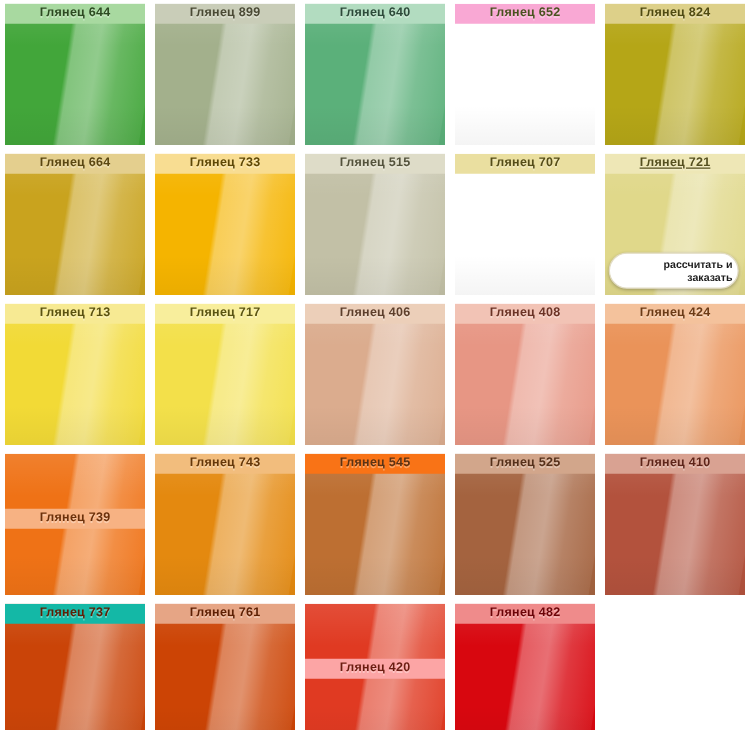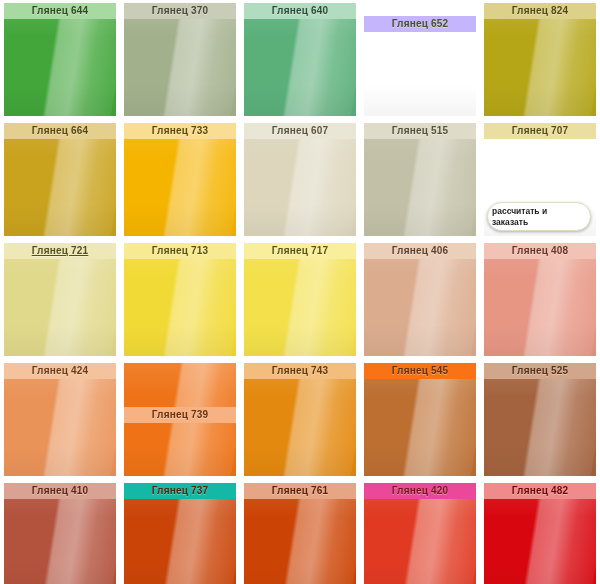--- a/index.html
+++ b/index.html
@@ -109,21 +109,21 @@
     left: 487px;
     top: 202px;
     width: 104px;
     height: 29px;
     border-radius: 15px;
     background: #ffffff;
     border: 1px solid #e2dcc4;
     box-shadow: 0 1px 3px rgba(0,0,0,0.28);
     display: flex;
     flex-direction: column;
-    align-items: flex-start;
+    align-items: flex-end;
     justify-content: center;
     cursor: pointer;
     padding: 0 4px;
   }
   #order-pill .pill-line {
     font-size: 8.5px;
     font-weight: bold;
     line-height: 11px;
     color: #1d1d1d;
     text-align: center;
@@ -140,37 +140,37 @@
         <div class="swatch-gloss"></div>
         <div class="swatch-sheen"></div>
         <div class="swatch-label" style="background: rgb(168, 217, 160); color: rgb(45, 74, 34);">Глянец 644</div>
       </div>
     </div>
     <div class="swatch">
       <div class="swatch-inner">
         <div class="swatch-fill" style="background: rgb(163, 176, 140);"></div>
         <div class="swatch-gloss"></div>
         <div class="swatch-sheen"></div>
-        <div class="swatch-label" style="background: rgb(201, 205, 184); color: rgb(74, 74, 53);">Глянец 370</div>
+        <div class="swatch-label" style="background: rgb(201, 205, 184); color: rgb(74, 74, 53);">Глянец 899</div>
       </div>
     </div>
     <div class="swatch">
       <div class="swatch-inner">
         <div class="swatch-fill" style="background: rgb(91, 176, 122);"></div>
         <div class="swatch-gloss"></div>
         <div class="swatch-sheen"></div>
         <div class="swatch-label" style="background: rgb(178, 220, 192); color: rgb(45, 74, 58);">Глянец 640</div>
       </div>
     </div>
     <div class="swatch">
       <div class="swatch-inner">
         <div class="swatch-fill"></div>
         <div class="swatch-gloss"></div>
         <div class="swatch-sheen"></div>
-        <div class="swatch-label" style="background: #c4b5fd; color: rgb(74, 82, 32); margin-top: 13px;">Глянец 652</div>
+        <div class="swatch-label" style="background: #f9a8d4; color: rgb(74, 82, 32);">Глянец 652</div>
       </div>
     </div>
     <div class="swatch">
       <div class="swatch-inner">
         <div class="swatch-fill" style="background: rgb(181, 166, 23);"></div>
         <div class="swatch-gloss"></div>
         <div class="swatch-sheen"></div>
         <div class="swatch-label" style="background: rgb(221, 208, 137); color: rgb(79, 74, 18);">Глянец 824</div>
       </div>
     </div>
@@ -185,28 +185,20 @@
     <div class="swatch">
       <div class="swatch-inner">
         <div class="swatch-fill" style="background: rgb(245, 180, 0);"></div>
         <div class="swatch-gloss"></div>
         <div class="swatch-sheen"></div>
         <div class="swatch-label" style="background: rgb(248, 221, 146); color: rgb(94, 72, 6);">Глянец 733</div>
       </div>
     </div>
     <div class="swatch">
       <div class="swatch-inner">
-        <div class="swatch-fill" style="background: rgb(221, 214, 189);"></div>
-        <div class="swatch-gloss"></div>
-        <div class="swatch-sheen"></div>
-        <div class="swatch-label" style="background: rgb(234, 230, 214); color: rgb(90, 84, 64);">Глянец 607</div>
-      </div>
-    </div>
-    <div class="swatch">
-      <div class="swatch-inner">
         <div class="swatch-fill" style="background: rgb(194, 192, 166);"></div>
         <div class="swatch-gloss"></div>
         <div class="swatch-sheen"></div>
         <div class="swatch-label" style="background: rgb(222, 220, 200); color: rgb(83, 82, 60);">Глянец 515</div>
       </div>
     </div>
     <div class="swatch">
       <div class="swatch-inner">
         <div class="swatch-fill"></div>
         <div class="swatch-gloss"></div>
@@ -316,21 +308,21 @@
         <div class="swatch-gloss"></div>
         <div class="swatch-sheen"></div>
         <div class="swatch-label" style="background: rgb(230, 165, 133); color: rgb(94, 32, 4);">Глянец 761</div>
       </div>
     </div>
     <div class="swatch">
       <div class="swatch-inner">
         <div class="swatch-fill" style="background: rgb(224, 58, 34);"></div>
         <div class="swatch-gloss"></div>
         <div class="swatch-sheen"></div>
-        <div class="swatch-label" style="background: #ec4899; color: rgb(107, 28, 16);">Глянец 420</div>
+        <div class="swatch-label" style="background: #fca5a5; color: rgb(107, 28, 16); margin-top: 44px;">Глянец 420</div>
       </div>
     </div>
     <div class="swatch">
       <div class="swatch-inner">
         <div class="swatch-fill" style="background: rgb(216, 7, 15);"></div>
         <div class="swatch-gloss"></div>
         <div class="swatch-sheen"></div>
         <div class="swatch-label" style="background: rgb(239, 139, 139); color: rgb(107, 4, 8);">Глянец 482</div>
       </div>
     </div>

